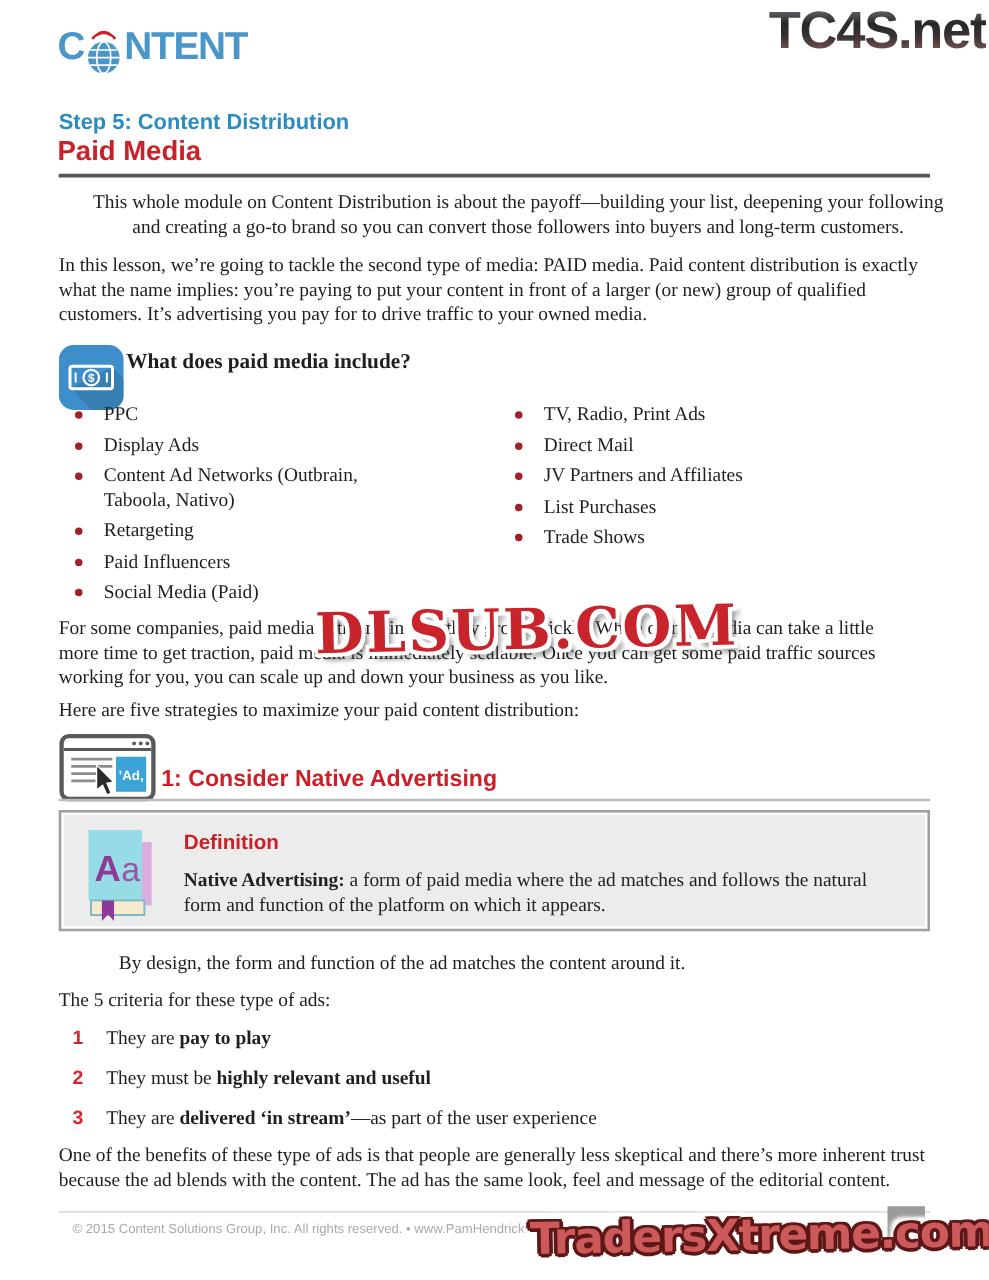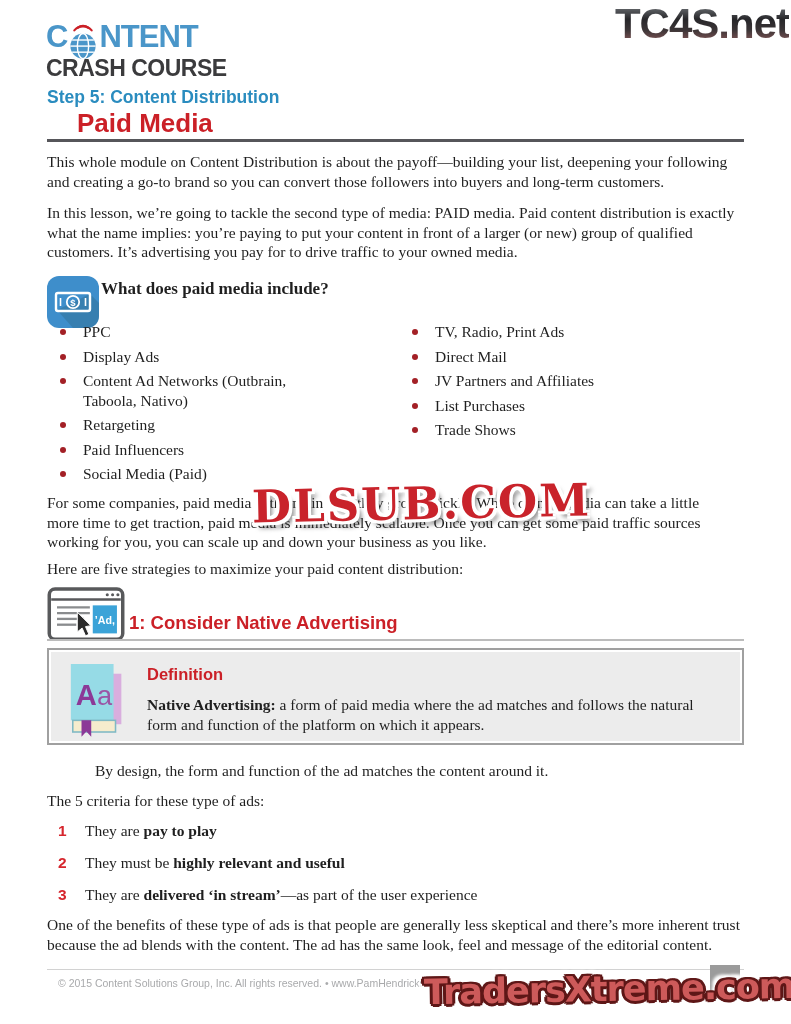--- a/index.html
+++ b/index.html
@@ -29,26 +29,26 @@
   .wm-traders { right:-3px; top:969px; font-family:"DejaVu Sans",sans-serif; font-weight:bold;
                 font-size:35px; letter-spacing:-1px; color:#cd5a5a; transform:rotate(-1deg); z-index:60;
                 text-shadow:-2px -2px 0 #5e1717, 2px -2px 0 #5e1717, -2px 2px 0 #5e1717, 2px 2px 0 #5e1717,
                             0 -2px 0 #5e1717, 0 3px 0 #5e1717, -3px 0 0 #5e1717, 3px 0 0 #5e1717,
                             -5px -5px 3px #fff, 5px -5px 3px #fff, -5px 5px 3px #fff, 5px 5px 3px #fff; }
 
   
   .step-heading { left:47px; top:87px; font-family:"Liberation Sans",sans-serif; font-weight:bold;
                   font-size:17.5px; color:#2a8cbf; }
   .page-title { left:46px; top:108px; font-family:"Liberation Sans",sans-serif; font-weight:bold;
-                font-size:26px; color:#cb2027;margin-left:31px; }
+                font-size:22px; color:#cb2027; }
   .rule-dark { left:47px; top:139px; width:697px; height:3px; background:#56565a; }
 
   
   .para { width:701px; font-size:15.5px; line-height:19.5px; }
-  .p1 { left:47px; top:152px; }
+  .p1 { left:64px; top:152px;text-align:center; }
   .p2 { left:47px; top:203px; }
   .p3 { left:47px; top:493px; }
   .p4 { left:47px; top:559px; }
   .p5 { left:47px; top:761px;margin-left:48px; }
   .p6 { left:47px; top:791px; }
   .p7 { left:47px; top:915px; }
 
   
   .money-icon { left:47px; top:276px; }
   .include-heading { left:101px; top:279px; font-size:17px; font-weight:bold; }
@@ -106,21 +106,20 @@
       <circle cx="17" cy="30" r="14.5" fill="#4a96c9"></circle>
       <g fill="none" stroke="#fff" stroke-width="1.6">
         <ellipse cx="17" cy="30" rx="6.5" ry="14.5"></ellipse>
         <line x1="2.5" y1="30" x2="31.5" y2="30"></line>
         <line x1="4.5" y1="23" x2="29.5" y2="23"></line>
         <line x1="4.5" y1="37" x2="29.5" y2="37"></line>
       </g>
     </svg>
     <span>NTENT</span>
   </div>
-  <div class="logo-line2">CRASH COURSE</div>
 </div>
 
 <div class="abs wm-tc4s">TC4S.net</div>
 
 <div class="abs step-heading">Step 5: Content Distribution</div>
 <div class="abs page-title">Paid Media</div>
 <div class="abs rule-dark"></div>
 
 <div class="abs para p1">This whole module on Content Distribution is about the payoff—building your list, deepening your following and creating a go-to brand so you can convert those followers into buyers and long-term customers.</div>
 <div class="abs para p2">In this lesson, we’re going to tackle the second type of media: PAID media. Paid content distribution is exactly what the name implies: you’re paying to put your content in front of a larger (or new) group of qualified customers. It’s advertising you pay for to drive traffic to your owned media.</div>

